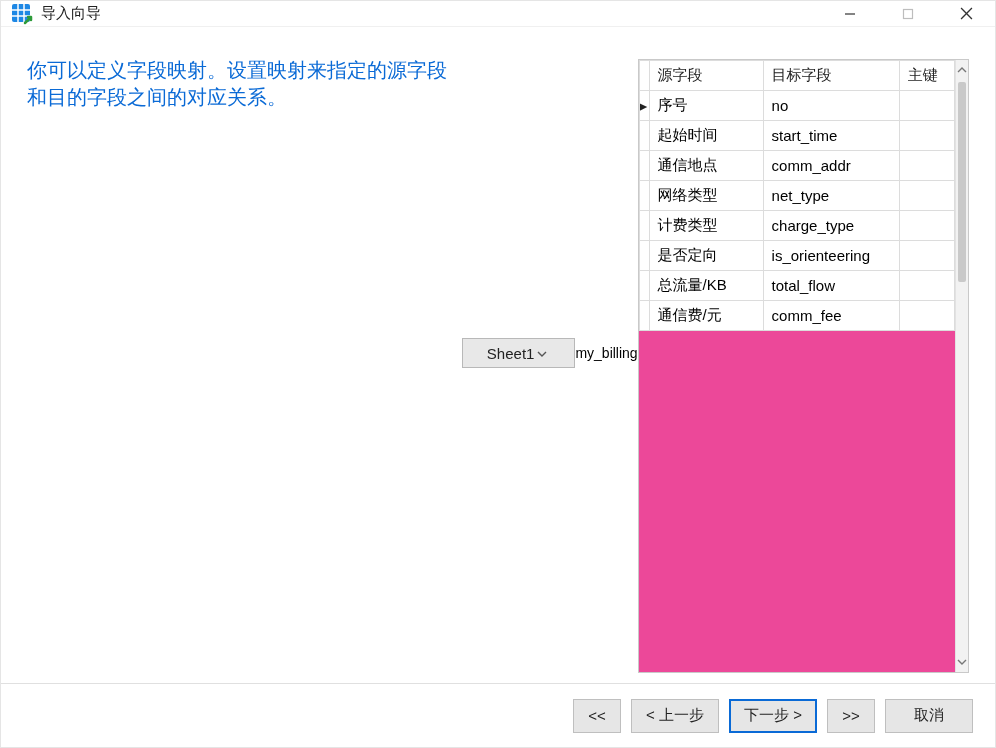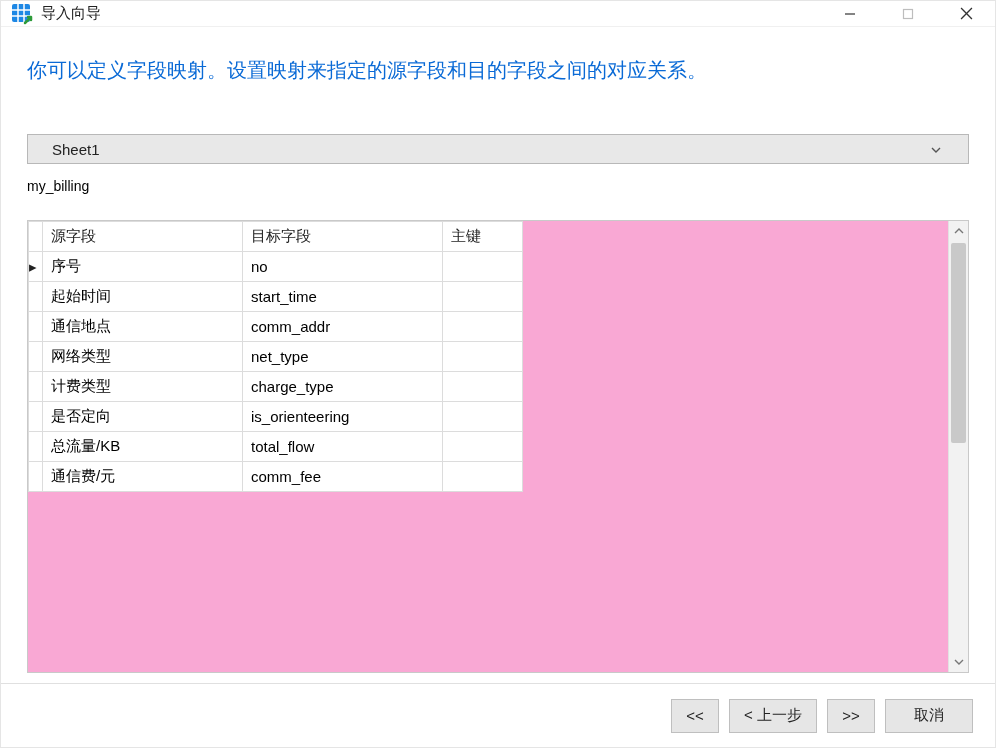--- a/index.html
+++ b/index.html
@@ -37,21 +37,21 @@
     width: 58px; height: 42px;
     display: flex; align-items: center; justify-content: center;
     color: #333;
   }
   .titlebar .winbtn.disabled { color: #bdbdbd; }
 
   
   .content {
     flex: 1 1 auto;
     padding: 20px 26px 10px 26px;
-    display: flex; flex-direction: column;
+    display: flex; flex-direction: row;
     overflow: hidden;
   }
   .instruction {
     color: #0a6ad6;
     font-size: 20px;
     margin: 10px 0 50px 0;
   }
 
   .form-row {
     display: flex;
@@ -84,21 +84,21 @@
     flex: 1 1 auto;
     border: 1px solid #c9c9c9;
     display: flex;
     margin-top: 12px;
     overflow: hidden;
     min-height: 0;
   }
   .table-body {
     flex: 1 1 auto;
     overflow: hidden;
-    background: #f9a8d4;
+    background: #ec4899;
   }
   .scrollbar-v {
     width: 20px;
     background: #f2f2f2;
     border-left: 1px solid #e2e2e2;
     position: relative;
   }
   .scrollbar-v .arrow {
     position: absolute; left: 0; width: 100%; height: 20px;
     display:flex;align-items:center;justify-content:center;
@@ -289,17 +289,18 @@
               <path d="M1 1 L5 5 L9 1" fill="none" stroke="#777" stroke-width="1.4"></path>
             </svg>
         </div>
       </div>
     </div>
   </div>
 
   <div class="footer">
     <div class="btn small">&lt;&lt;</div>
     <div class="btn">&lt; 上一步</div>
+    <div class="btn primary">下一步 &gt;</div>
     <div class="btn small">&gt;&gt;</div>
     <div class="btn">取消</div>
   </div>
 
 </div>
 
 </body></html>

